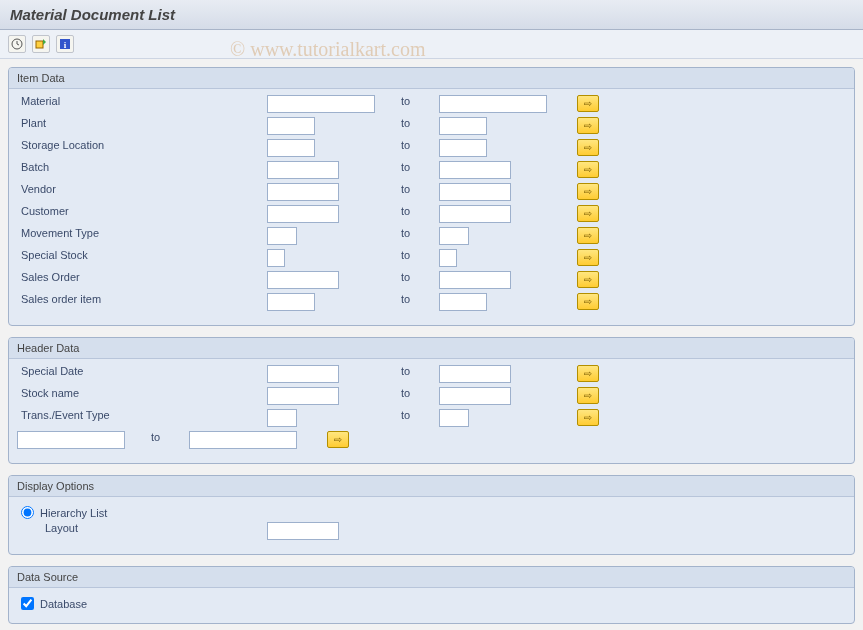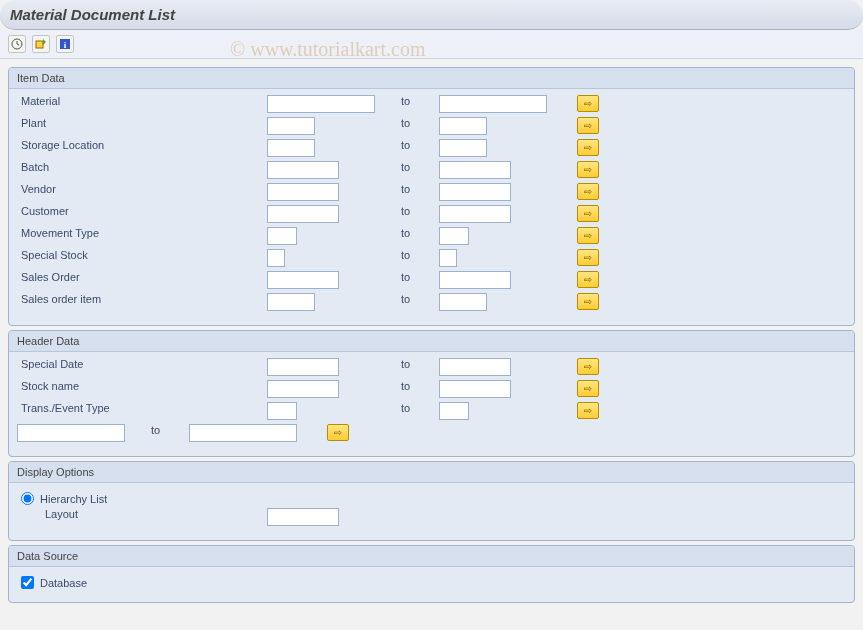--- a/index.html
+++ b/index.html
@@ -11,21 +11,20 @@
       width: 863px;
     }
     .title-bar {
       background: linear-gradient(to bottom, #e8ecf3, #d5dce8);
       border-bottom: 1px solid #a8b4c8;
       padding: 6px 10px;
       font-size: 15px;
       font-weight: bold;
       font-style: italic;
       color: #444;
-      border-radius: 15px;
     }
     .toolbar {
       background: #edf1f7;
       border-bottom: 1px solid #cdd5e3;
       padding: 5px 8px;
       display: flex;
       gap: 6px;
     }
     .toolbar-btn {
       width: 18px;
@@ -48,21 +47,21 @@
       font-family: Georgia, serif;
     }
     .content {
       padding: 8px;
       background: #f2f2f2;
     }
     .panel {
       background: #e3eaf4;
       border: 1px solid #a3b3cb;
       border-radius: 4px;
-      margin-bottom: 4px;
+      margin-bottom: 11px;
       overflow: hidden;
     }
     .panel-header {
       background: #d5dfed;
       border-bottom: 1px solid #b8c5da;
       padding: 4px 8px;
       font-size: 11px;
       color: #444;
     }
     .panel-body {

